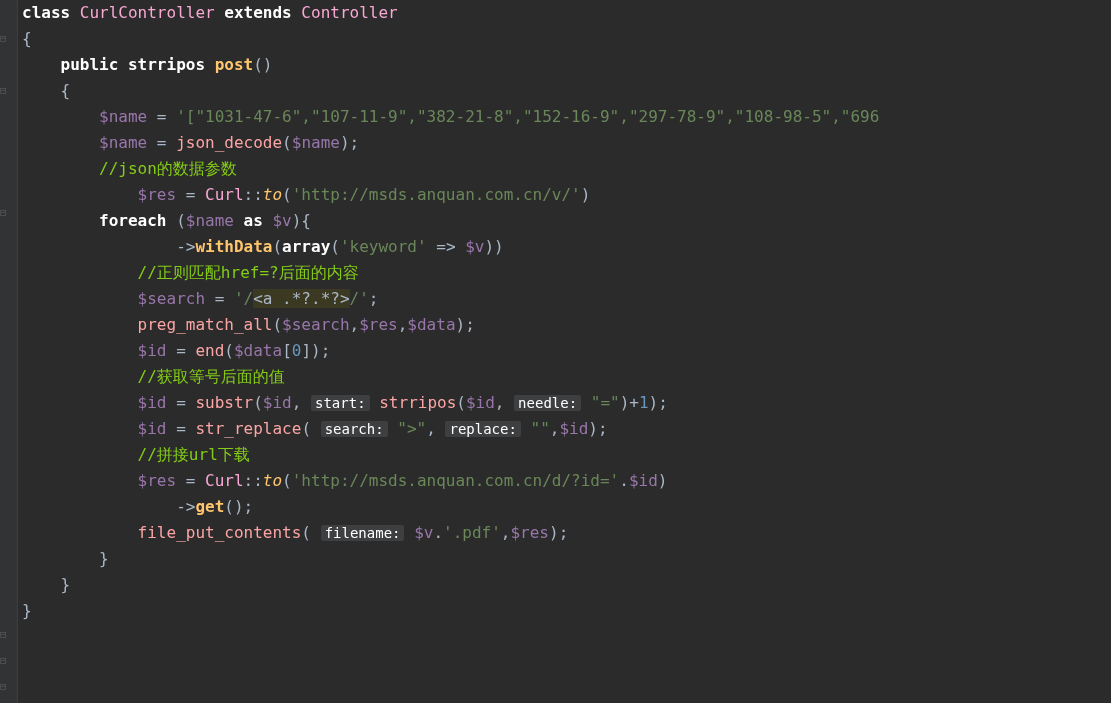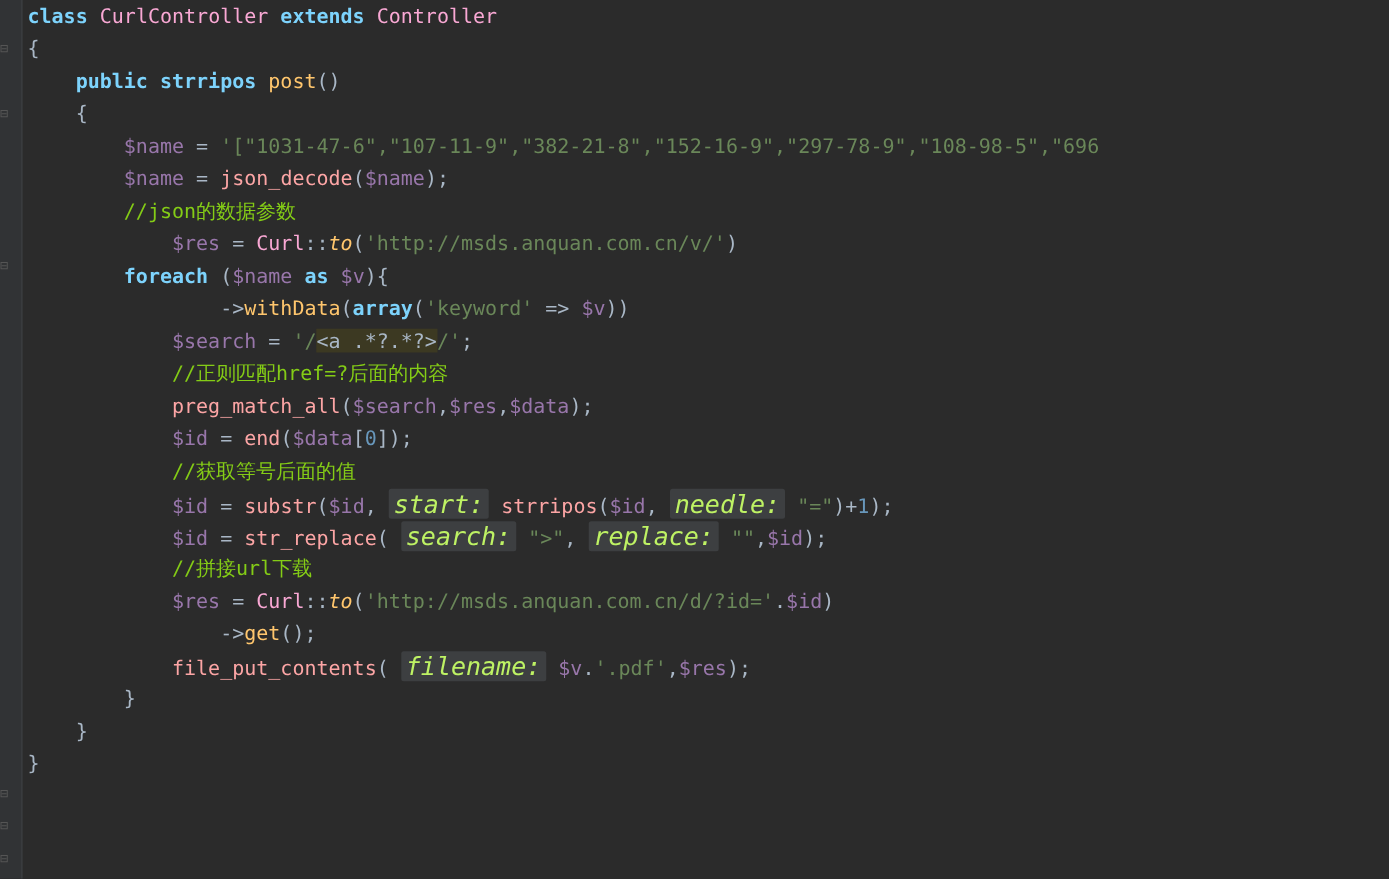--- a/index.html
+++ b/index.html
@@ -34,40 +34,39 @@
       position: absolute;
     }
     .code-area {
       padding-left: 22px;
       white-space: nowrap;
     }
     .line {
       display: block;
       height: 26px;
     }
-    .keyword-bold { color: #7dd3fc; font-weight: bold; }
+    .keyword-bold { color: #ffffff; font-weight: bold; }
     .classname { color: #f9a8d4; }
     .variable { color: #9876aa; }
     .string { color: #6a8759; }
     .regex-hl { background-color: #3c3922; color: #a9b7c6; }
     .comment { color: #84cc16; }
-    .method { color: #ffc66d; }
+    .method { color: #ffc66d; font-weight: bold; }
     .static-method { color: #ffc66d; font-style: italic; }
     .func-call { color: #fca5a5; }
     .number { color: #6897bb; }
     .punct { color: #a9b7c6; }
     .operator { color: #a9b7c6; }
     .arrow { color: #a9b7c6; }
     .param-hint { 
-      color: #bef264; 
+      color: #ffffff; 
       background-color: #3d3f41;
       border-radius: 2px;
       padding: 0 4px;
-      font-size: 20px;
-      font-style: italic;
+      font-size: 14px;
     }
   </style>
 </head>
 <body>
 
 <div class="gutter">
   <div class="gutter-mark" style="top:26px;">⊟</div>
   <div class="gutter-mark" style="top:78px;">⊟</div>
   <div class="gutter-mark" style="top:200px;">⊟</div>
   <div class="gutter-mark" style="top:622px;">⊟</div>
@@ -81,22 +80,22 @@
   </span>
   <span class="line"><span class="punct">{</span></span>
   <span class="line">&nbsp;&nbsp;&nbsp;&nbsp;<span class="keyword-bold">public</span><span class="keyword-bold"> strripos </span><span class="method">post</span><span class="punct">()</span></span>
   <span class="line">&nbsp;&nbsp;&nbsp;&nbsp;<span class="punct">{</span></span>
   <span class="line">&nbsp;&nbsp;&nbsp;&nbsp;&nbsp;&nbsp;&nbsp;&nbsp;<span class="variable">$name</span><span class="operator"> = </span><span class="string">'["1031-47-6","107-11-9","382-21-8","152-16-9","297-78-9","108-98-5","696</span></span>
   <span class="line">&nbsp;&nbsp;&nbsp;&nbsp;&nbsp;&nbsp;&nbsp;&nbsp;<span class="variable">$name</span><span class="operator"> = </span><span class="func-call">json_decode</span><span class="punct">(</span><span class="variable">$name</span><span class="punct">);</span></span>
   <span class="line">&nbsp;&nbsp;&nbsp;&nbsp;&nbsp;&nbsp;&nbsp;&nbsp;<span class="comment">//json的数据参数</span></span>
   <span class="line">&nbsp;&nbsp;&nbsp;&nbsp;&nbsp;&nbsp;&nbsp;&nbsp;&nbsp;&nbsp;&nbsp;&nbsp;<span class="variable">$res</span><span class="operator"> = </span><span class="classname">Curl</span><span class="punct">::</span><span class="static-method">to</span><span class="punct">(</span><span class="string">'http://msds.anquan.com.cn/v/'</span><span class="punct">)</span></span>
   <span class="line">&nbsp;&nbsp;&nbsp;&nbsp;&nbsp;&nbsp;&nbsp;&nbsp;<span class="keyword-bold">foreach </span><span class="punct">(</span><span class="variable">$name</span><span class="keyword-bold"> as </span><span class="variable">$v</span><span class="punct">){</span></span>
   <span class="line">&nbsp;&nbsp;&nbsp;&nbsp;&nbsp;&nbsp;&nbsp;&nbsp;&nbsp;&nbsp;&nbsp;&nbsp;&nbsp;&nbsp;&nbsp;&nbsp;<span class="arrow">-&gt;</span><span class="method">withData</span><span class="punct">(</span><span class="keyword-bold">array</span><span class="punct">(</span><span class="string">'keyword'</span><span class="operator"> =&gt; </span><span class="variable">$v</span><span class="punct">))</span></span>
+  <span class="line">&nbsp;&nbsp;&nbsp;&nbsp;&nbsp;&nbsp;&nbsp;&nbsp;&nbsp;&nbsp;&nbsp;&nbsp;<span class="comment">//正则匹配href=?后面的内容</span></span>
   <span class="line">&nbsp;&nbsp;&nbsp;&nbsp;&nbsp;&nbsp;&nbsp;&nbsp;&nbsp;&nbsp;&nbsp;&nbsp;<span class="variable">$search</span><span class="operator"> = </span><span class="string">'/</span><span class="regex-hl">&lt;a .*?.*?&gt;</span><span class="string">/'</span><span class="punct">;</span></span>
-  <span class="line">&nbsp;&nbsp;&nbsp;&nbsp;&nbsp;&nbsp;&nbsp;&nbsp;&nbsp;&nbsp;&nbsp;&nbsp;<span class="comment">//正则匹配href=?后面的内容</span></span>
   <span class="line">&nbsp;&nbsp;&nbsp;&nbsp;&nbsp;&nbsp;&nbsp;&nbsp;&nbsp;&nbsp;&nbsp;&nbsp;<span class="func-call">preg_match_all</span><span class="punct">(</span><span class="variable">$search</span><span class="punct">,</span><span class="variable">$res</span><span class="punct">,</span><span class="variable">$data</span><span class="punct">);</span></span>
   <span class="line">&nbsp;&nbsp;&nbsp;&nbsp;&nbsp;&nbsp;&nbsp;&nbsp;&nbsp;&nbsp;&nbsp;&nbsp;<span class="variable">$id</span><span class="operator"> = </span><span class="func-call">end</span><span class="punct">(</span><span class="variable">$data</span><span class="punct">[</span><span class="number">0</span><span class="punct">]</span><span class="punct">);</span></span>
   <span class="line">&nbsp;&nbsp;&nbsp;&nbsp;&nbsp;&nbsp;&nbsp;&nbsp;&nbsp;&nbsp;&nbsp;&nbsp;<span class="comment">//获取等号后面的值</span></span>
   <span class="line">&nbsp;&nbsp;&nbsp;&nbsp;&nbsp;&nbsp;&nbsp;&nbsp;&nbsp;&nbsp;&nbsp;&nbsp;<span class="variable">$id</span><span class="operator"> = </span><span class="func-call">substr</span><span class="punct">(</span><span class="variable">$id</span><span class="punct">, </span><span class="param-hint">start:</span><span> </span><span class="func-call">strripos</span><span class="punct">(</span><span class="variable">$id</span><span class="punct">, </span><span class="param-hint">needle:</span><span> </span><span class="string">"="</span><span class="punct">)+</span><span class="number">1</span><span class="punct">);</span></span>
   <span class="line">&nbsp;&nbsp;&nbsp;&nbsp;&nbsp;&nbsp;&nbsp;&nbsp;&nbsp;&nbsp;&nbsp;&nbsp;<span class="variable">$id</span><span class="operator"> = </span><span class="func-call">str_replace</span><span class="punct">( </span><span class="param-hint">search:</span><span> </span><span class="string">"&gt;"</span><span class="punct">, </span><span class="param-hint">replace:</span><span> </span><span class="string">""</span><span class="punct">,</span><span class="variable">$id</span><span class="punct">);</span></span>
   <span class="line">&nbsp;&nbsp;&nbsp;&nbsp;&nbsp;&nbsp;&nbsp;&nbsp;&nbsp;&nbsp;&nbsp;&nbsp;<span class="comment">//拼接url下载</span></span>
   <span class="line">&nbsp;&nbsp;&nbsp;&nbsp;&nbsp;&nbsp;&nbsp;&nbsp;&nbsp;&nbsp;&nbsp;&nbsp;<span class="variable">$res</span><span class="operator"> = </span><span class="classname">Curl</span><span class="punct">::</span><span class="static-method">to</span><span class="punct">(</span><span class="string">'http://msds.anquan.com.cn/d/?id='</span><span class="operator">.</span><span class="variable">$id</span><span class="punct">)</span></span>
   <span class="line">&nbsp;&nbsp;&nbsp;&nbsp;&nbsp;&nbsp;&nbsp;&nbsp;&nbsp;&nbsp;&nbsp;&nbsp;&nbsp;&nbsp;&nbsp;&nbsp;<span class="arrow">-&gt;</span><span class="method">get</span><span class="punct">();</span></span>
   <span class="line">&nbsp;&nbsp;&nbsp;&nbsp;&nbsp;&nbsp;&nbsp;&nbsp;&nbsp;&nbsp;&nbsp;&nbsp;<span class="func-call">file_put_contents</span><span class="punct">( </span><span class="param-hint">filename:</span><span> </span><span class="variable">$v</span><span class="operator">.</span><span class="string">'.pdf'</span><span class="punct">,</span><span class="variable">$res</span><span class="punct">);</span></span>
   <span class="line">&nbsp;&nbsp;&nbsp;&nbsp;&nbsp;&nbsp;&nbsp;&nbsp;<span class="punct">}</span></span>

